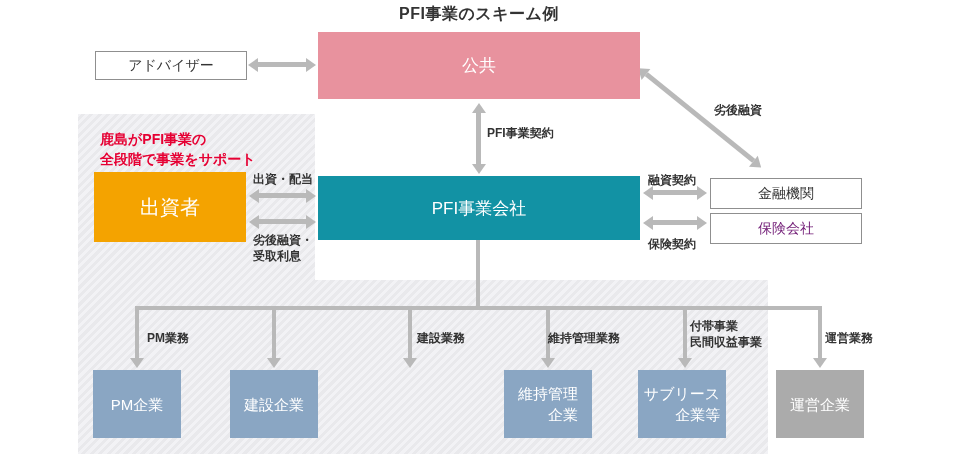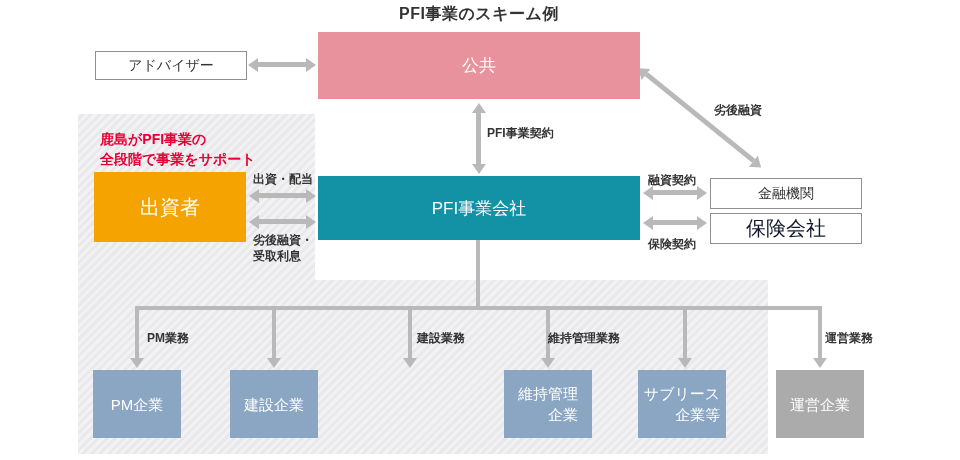--- a/index.html
+++ b/index.html
@@ -23,21 +23,21 @@
   }
   .box{
     position:absolute;display:flex;align-items:center;justify-content:center;
     text-align:right;font-weight:normal;white-space:pre-line;line-height:21px;
   }
   .b-public{left:318px;top:32px;width:322px;height:67px;background:#e8929e;color:#fff;font-size:17px;}
   .b-advisor{left:95px;top:51px;width:150px;height:27px;background:#fff;border:1px solid #8f8f8f;color:#333;font-size:14px;}
   .b-pfi{left:318px;top:176px;width:322px;height:64px;background:#1292a4;color:#fff;font-size:17px;}
   .b-investor{left:94px;top:172px;width:152px;height:70px;background:#f4a300;color:#fff;font-size:20px;}
   .b-fin{left:710px;top:178px;width:150px;height:29px;background:#fff;border:1px solid #8f8f8f;color:#333;font-size:14px;}
-  .b-ins{left:710px;top:213px;width:150px;height:29px;background:#fff;border:1px solid #8f8f8f;color:#0f172a;font-size:20px;}
+  .b-ins{left:710px;top:213px;width:150px;height:29px;background:#fff;border:1px solid #8f8f8f;color:#701a75;font-size:14px;}
   .b-bottom{width:88px;height:68px;background:#8aa6c3;color:#fff;font-size:15px;top:370px;}
   .b-pm{left:93px;}
   .b-design{left:230px;}
   .b-const{left:366px;}
   .b-maint{left:504px;}
   .b-sub{left:638px;}
   .b-ope{left:776px;background:#ababab;}
   
   .lbl{
     position:absolute;font-size:12px;font-weight:bold;color:#333;
@@ -106,15 +106,17 @@
   <div class="lbl" style="left:487px;top:125px;">PFI事業契約</div>
   <div class="lbl" style="left:714px;top:102px;">劣後融資</div>
   <div class="lbl" style="left:253px;top:171px;">出資・配当</div>
   <div class="lbl" style="left:253px;top:232px;">劣後融資・
 受取利息</div>
   <div class="lbl" style="left:648px;top:172px;">融資契約</div>
   <div class="lbl" style="left:648px;top:236px;">保険契約</div>
   <div class="lbl" style="left:147px;top:330px;">PM業務</div>
   <div class="lbl" style="left:417px;top:330px;">建設業務</div>
   <div class="lbl" style="left:548px;top:330px;">維持管理業務</div>
+  <div class="lbl" style="left:690px;top:318px;">付帯事業
+民間収益事業</div>
   <div class="lbl" style="left:825px;top:330px;">運営業務</div>
 
 </div>
 
 </body></html>

